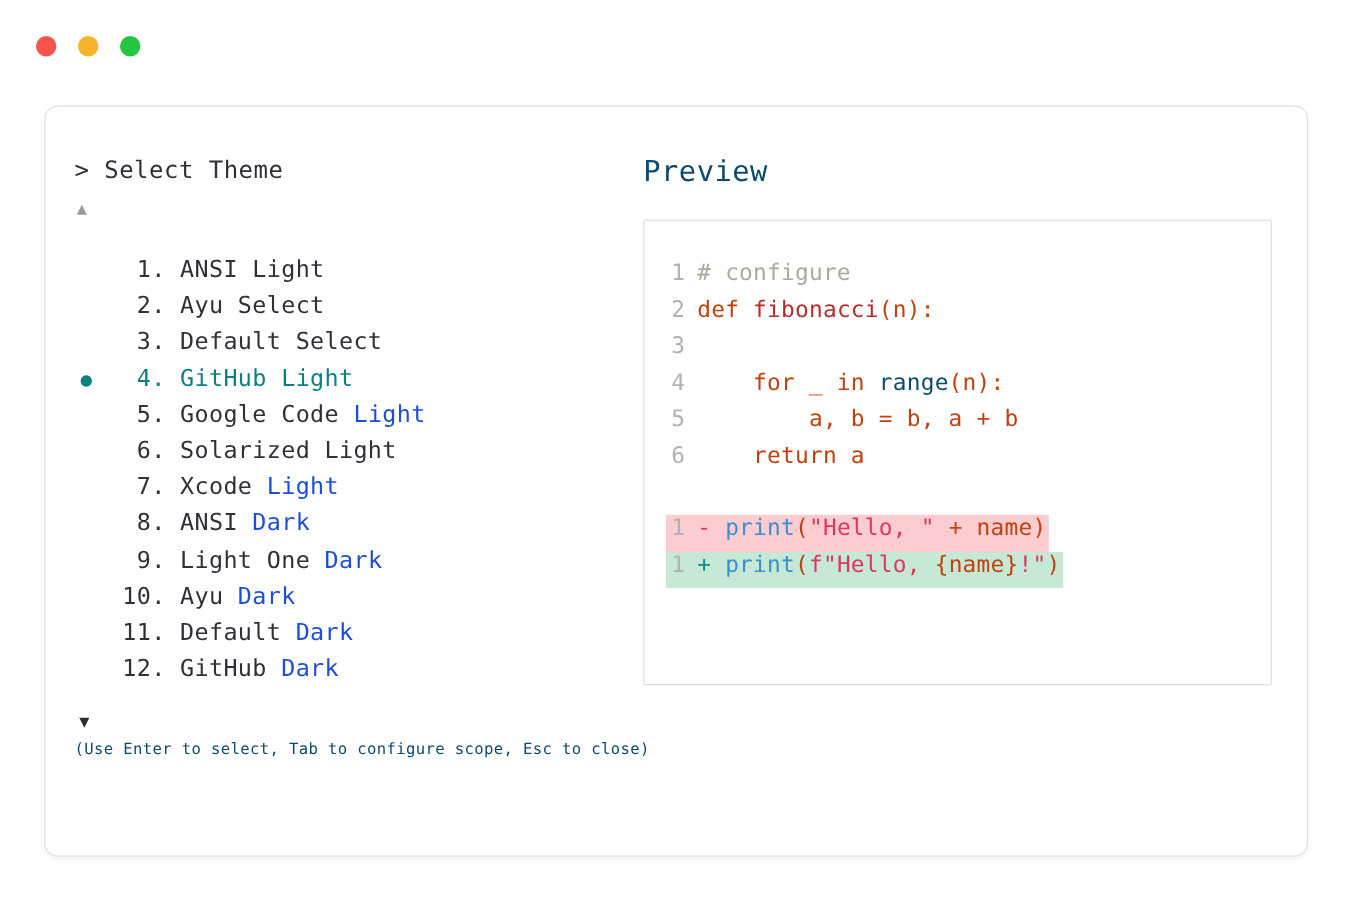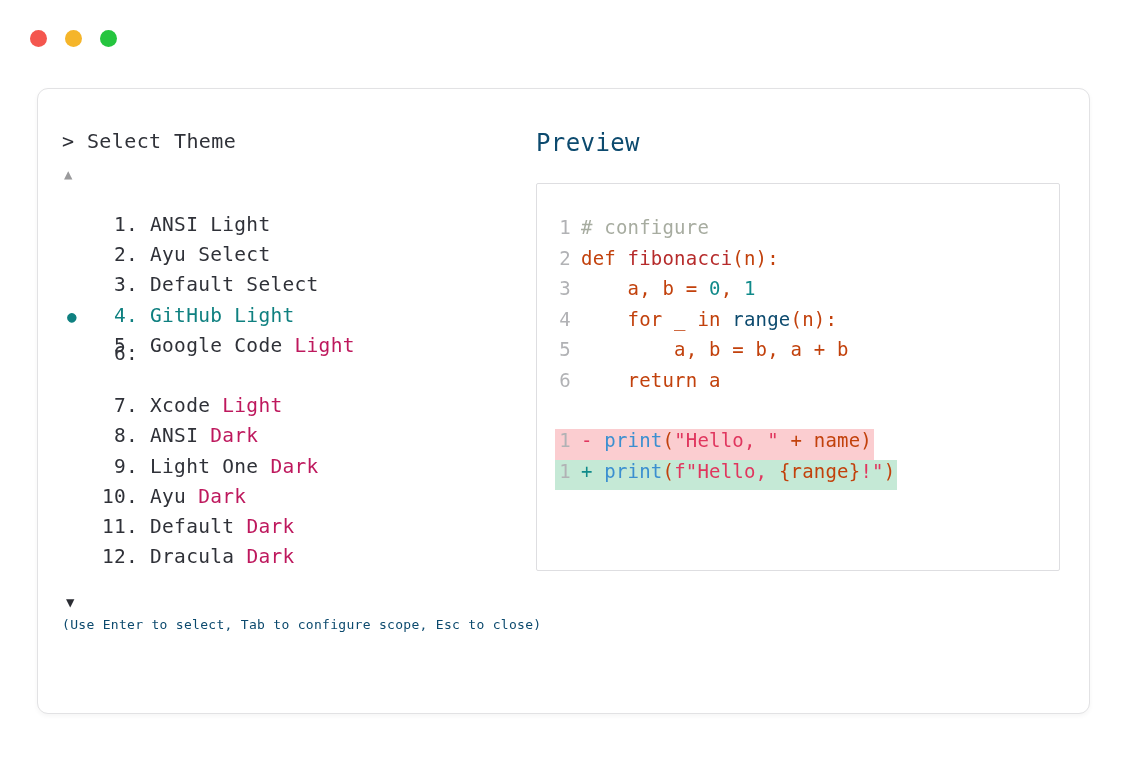--- a/index.html
+++ b/index.html
@@ -107,21 +107,21 @@
     text-align: right;
     color: #2f3138;
   }
   .name-cell { color: #2f3138; margin-top: 22px; }
 
   .theme-row.selected .num-cell,
   .theme-row.selected .name-cell,
   .theme-row.selected .variant-cell { color: #0f8080; }
 
   .variant-cell { color: #2f3138; }
-  .variant-cell.muted { color: #be185d; }
+  .variant-cell.muted { color: #1d4ed8; }
 
   
   .hint {
     position: absolute;
     left: 24px;
     top: 528px;
     font-size: 13px;
     color: #0c4a6e;
     letter-spacing: 0.3px;
     white-space: pre;
@@ -215,47 +215,47 @@
       <div class="prompt-line">&gt; Select Theme</div>
 
       <div class="scroll-arrow up">▲</div>
 
       <div class="theme-list" id="theme-list">
           <div class="theme-row"><span class="bullet-cell"> </span><span class="num-cell"> 1.</span><span class="name-cell"> ANSI Light</span></div>
           <div class="theme-row"><span class="bullet-cell"> </span><span class="num-cell"> 2.</span><span class="name-cell"> Ayu Select</span></div>
           <div class="theme-row"><span class="bullet-cell"> </span><span class="num-cell"> 3.</span><span class="name-cell"> Default Select</span></div>
           <div class="theme-row selected"><span class="bullet-cell">●</span><span class="num-cell"> 4.</span><span class="name-cell"> GitHub Light</span></div>
           <div class="theme-row"><span class="bullet-cell"> </span><span class="num-cell"> 5.</span><span class="name-cell"> Google Code </span><span class="variant-cell muted">Light</span></div>
-          <div class="theme-row"><span class="bullet-cell"> </span><span class="num-cell"> 6.</span></div>
+          <div class="theme-row"><span class="bullet-cell"> </span><span class="num-cell"> 6.</span><span class="name-cell"> Solarized Light</span></div>
           <div class="theme-row"><span class="bullet-cell"> </span><span class="num-cell"> 7.</span><span class="name-cell"> Xcode </span><span class="variant-cell muted">Light</span></div>
           <div class="theme-row"><span class="bullet-cell"> </span><span class="num-cell"> 8.</span><span class="name-cell"> ANSI </span><span class="variant-cell muted">Dark</span></div>
           <div class="theme-row"><span class="bullet-cell"> </span><span class="num-cell"> 9.</span><span class="name-cell"> Light One </span><span class="variant-cell muted">Dark</span></div>
           <div class="theme-row"><span class="bullet-cell"> </span><span class="num-cell">10.</span><span class="name-cell"> Ayu </span><span class="variant-cell muted">Dark</span></div>
           <div class="theme-row"><span class="bullet-cell"> </span><span class="num-cell">11.</span><span class="name-cell"> Default </span><span class="variant-cell muted">Dark</span></div>
-          <div class="theme-row"><span class="bullet-cell"> </span><span class="num-cell">12.</span><span class="name-cell"> Dracula </span><span class="variant-cell muted">Dark</span></div>
+          <div class="theme-row"><span class="bullet-cell"> </span><span class="num-cell">12.</span><span class="name-cell"> GitHub </span><span class="variant-cell muted">Dark</span></div>
         </div>
     </div>
 
     <div class="scroll-arrow down" style="position:absolute;left:26px;top:492px;">▼</div>
 
     <div class="hint">(Use Enter to select, Tab to configure scope, Esc to close)</div>
 
     <div class="right-col">
       <div class="preview-label">Preview</div>
       <div class="preview-panel">
         <div id="code-block">
             <div class="code-line"><span class="ln">1</span><span><span class="tok-comment"># configure</span></span></div>
             <div class="code-line"><span class="ln">2</span><span><span class="code-text">def </span><span class="tok-func">fibonacci</span><span class="code-text">(n):</span></span></div>
-            <div class="code-line"><span class="ln">3</span><span><span class="code-text">    a, b = </span><span class="tok-num">0</span><span class="code-text">, </span><span class="tok-num">1</span></span></div>
+            <div class="code-line"><span class="ln">3</span></div>
             <div class="code-line"><span class="ln">4</span><span><span class="code-text">    for _ in </span><span class="tok-builtin">range</span><span class="code-text">(n):</span></span></div>
             <div class="code-line"><span class="ln">5</span><span><span class="code-text">        a, b = b, a + b</span></span></div>
             <div class="code-line"><span class="ln">6</span><span><span class="code-text">    return a</span></span></div>
           </div>
         <div class="spacer-line"></div>
         <div id="diff-block">
             <div class="diff-row diff-del"><span class="diff-hl"><span class="ln">1</span><span class="diff-marker-del">- </span><span><span class="tok-print">print</span><span class="code-text">(</span><span class="tok-string">"Hello, "</span><span class="code-text"> + name)</span></span></span></div>
-            <div class="diff-row diff-add"><span class="diff-hl"><span class="ln">1</span><span class="diff-marker-add">+ </span><span><span class="tok-print">print</span><span class="code-text">(</span><span class="tok-string">f"Hello, </span><span class="code-text">{range}</span><span class="tok-string">!"</span><span class="code-text">)</span></span></span></div>
+            <div class="diff-row diff-add"><span class="diff-hl"><span class="ln">1</span><span class="diff-marker-add">+ </span><span><span class="tok-print">print</span><span class="code-text">(</span><span class="tok-string">f"Hello, </span><span class="code-text">{name}</span><span class="tok-string">!"</span><span class="code-text">)</span></span></span></div>
           </div>
       </div>
     </div>
 
   </div>
 </div>
 
 </body></html>

